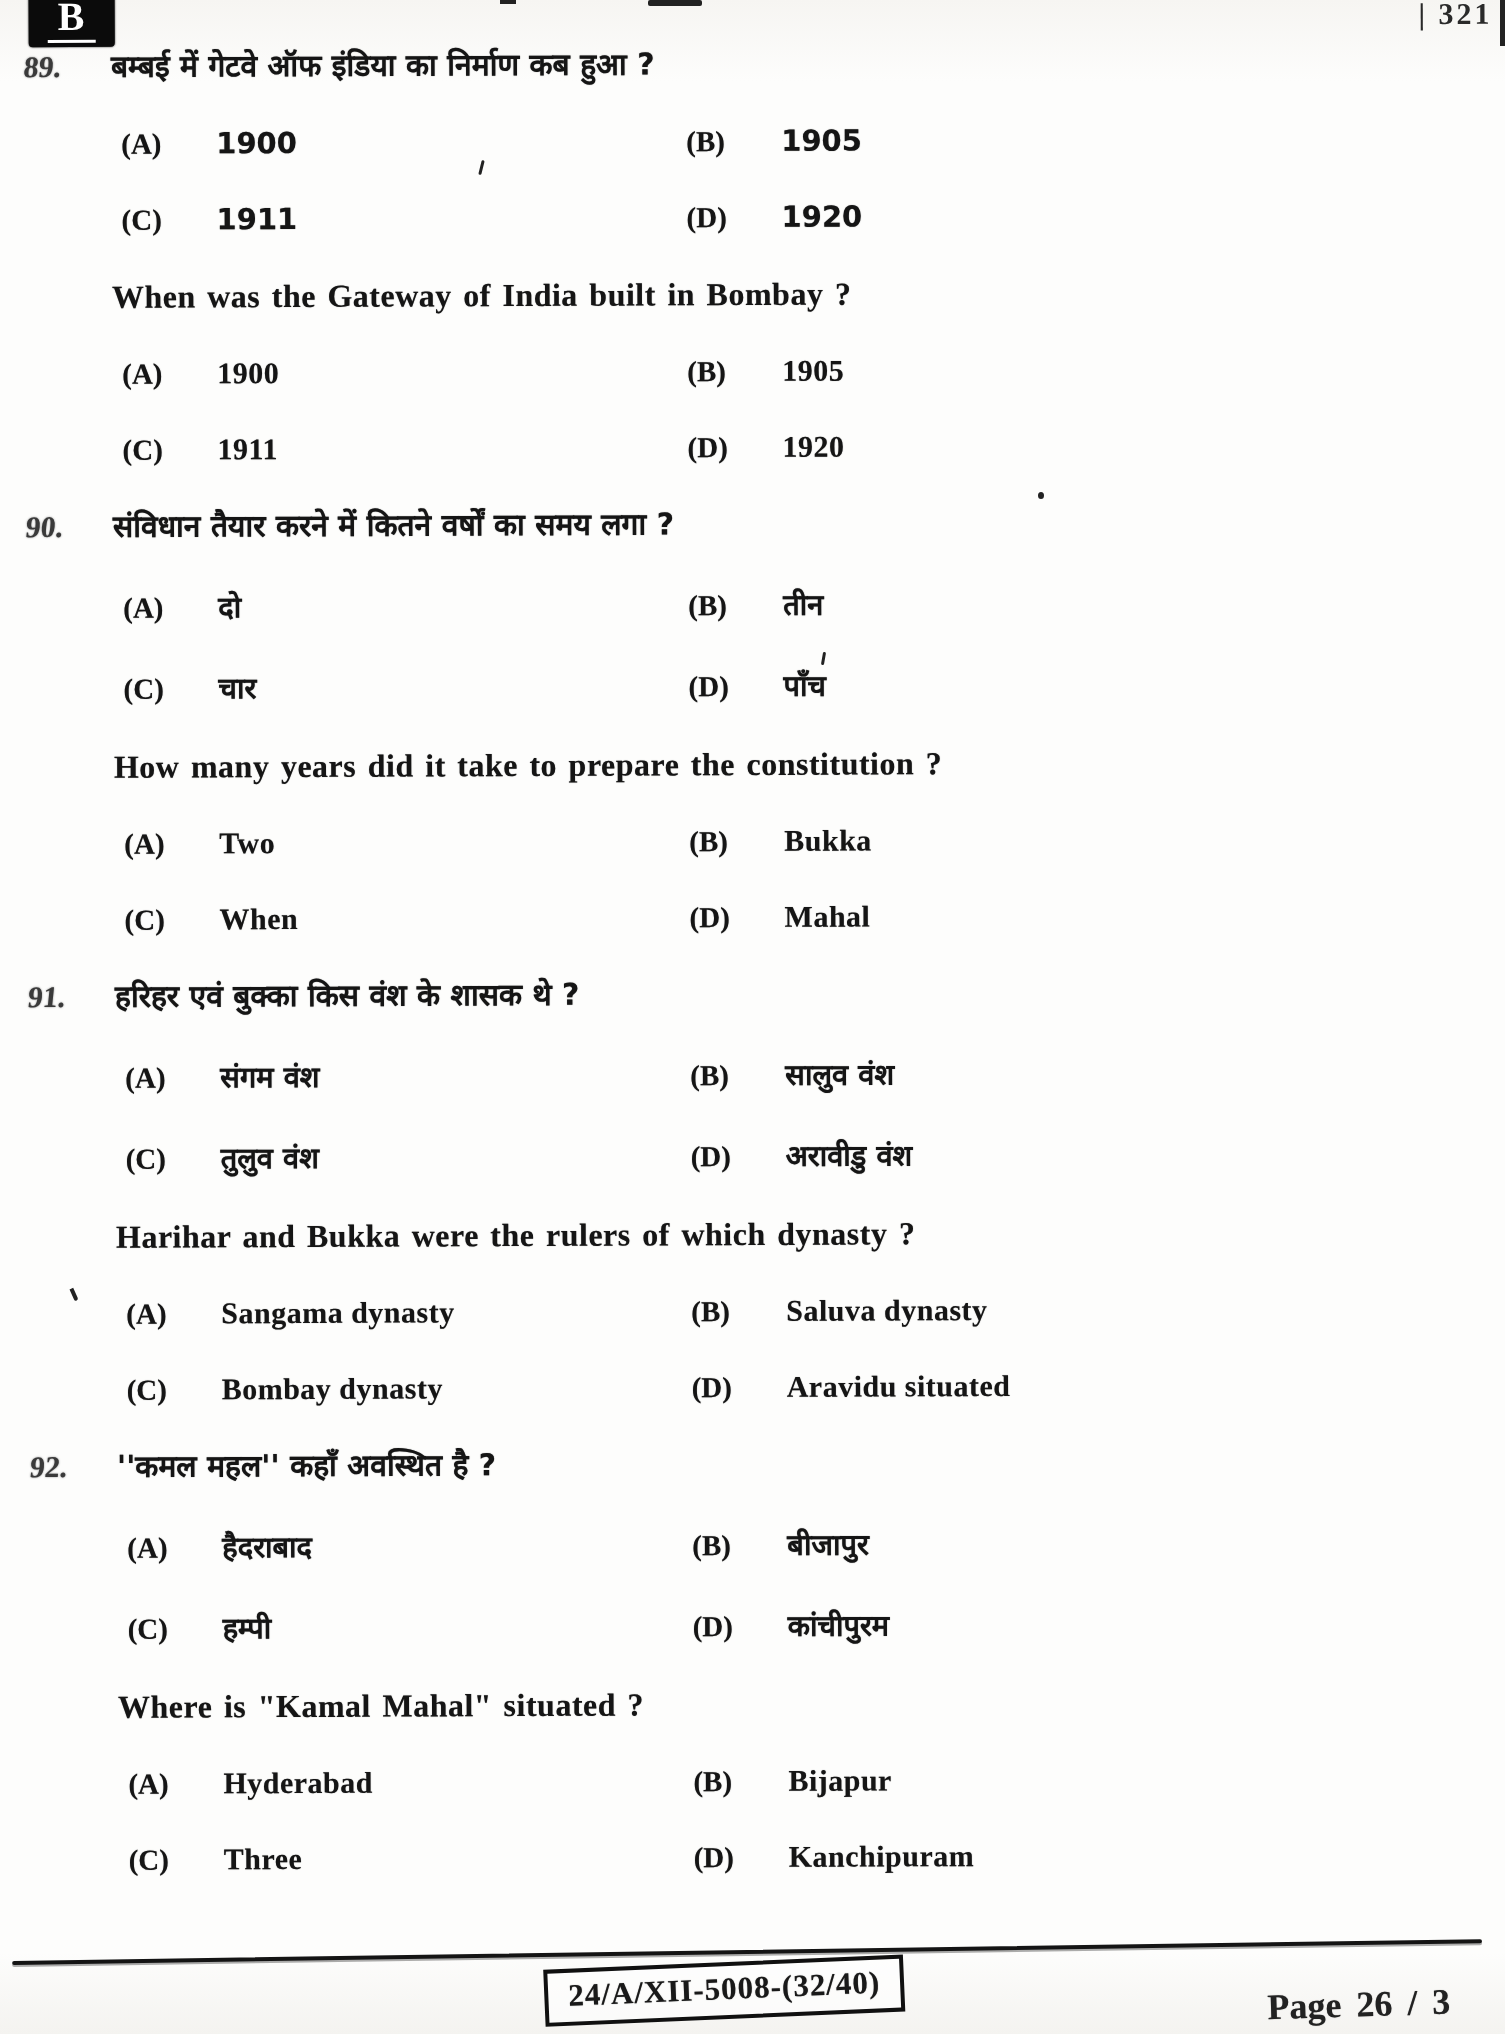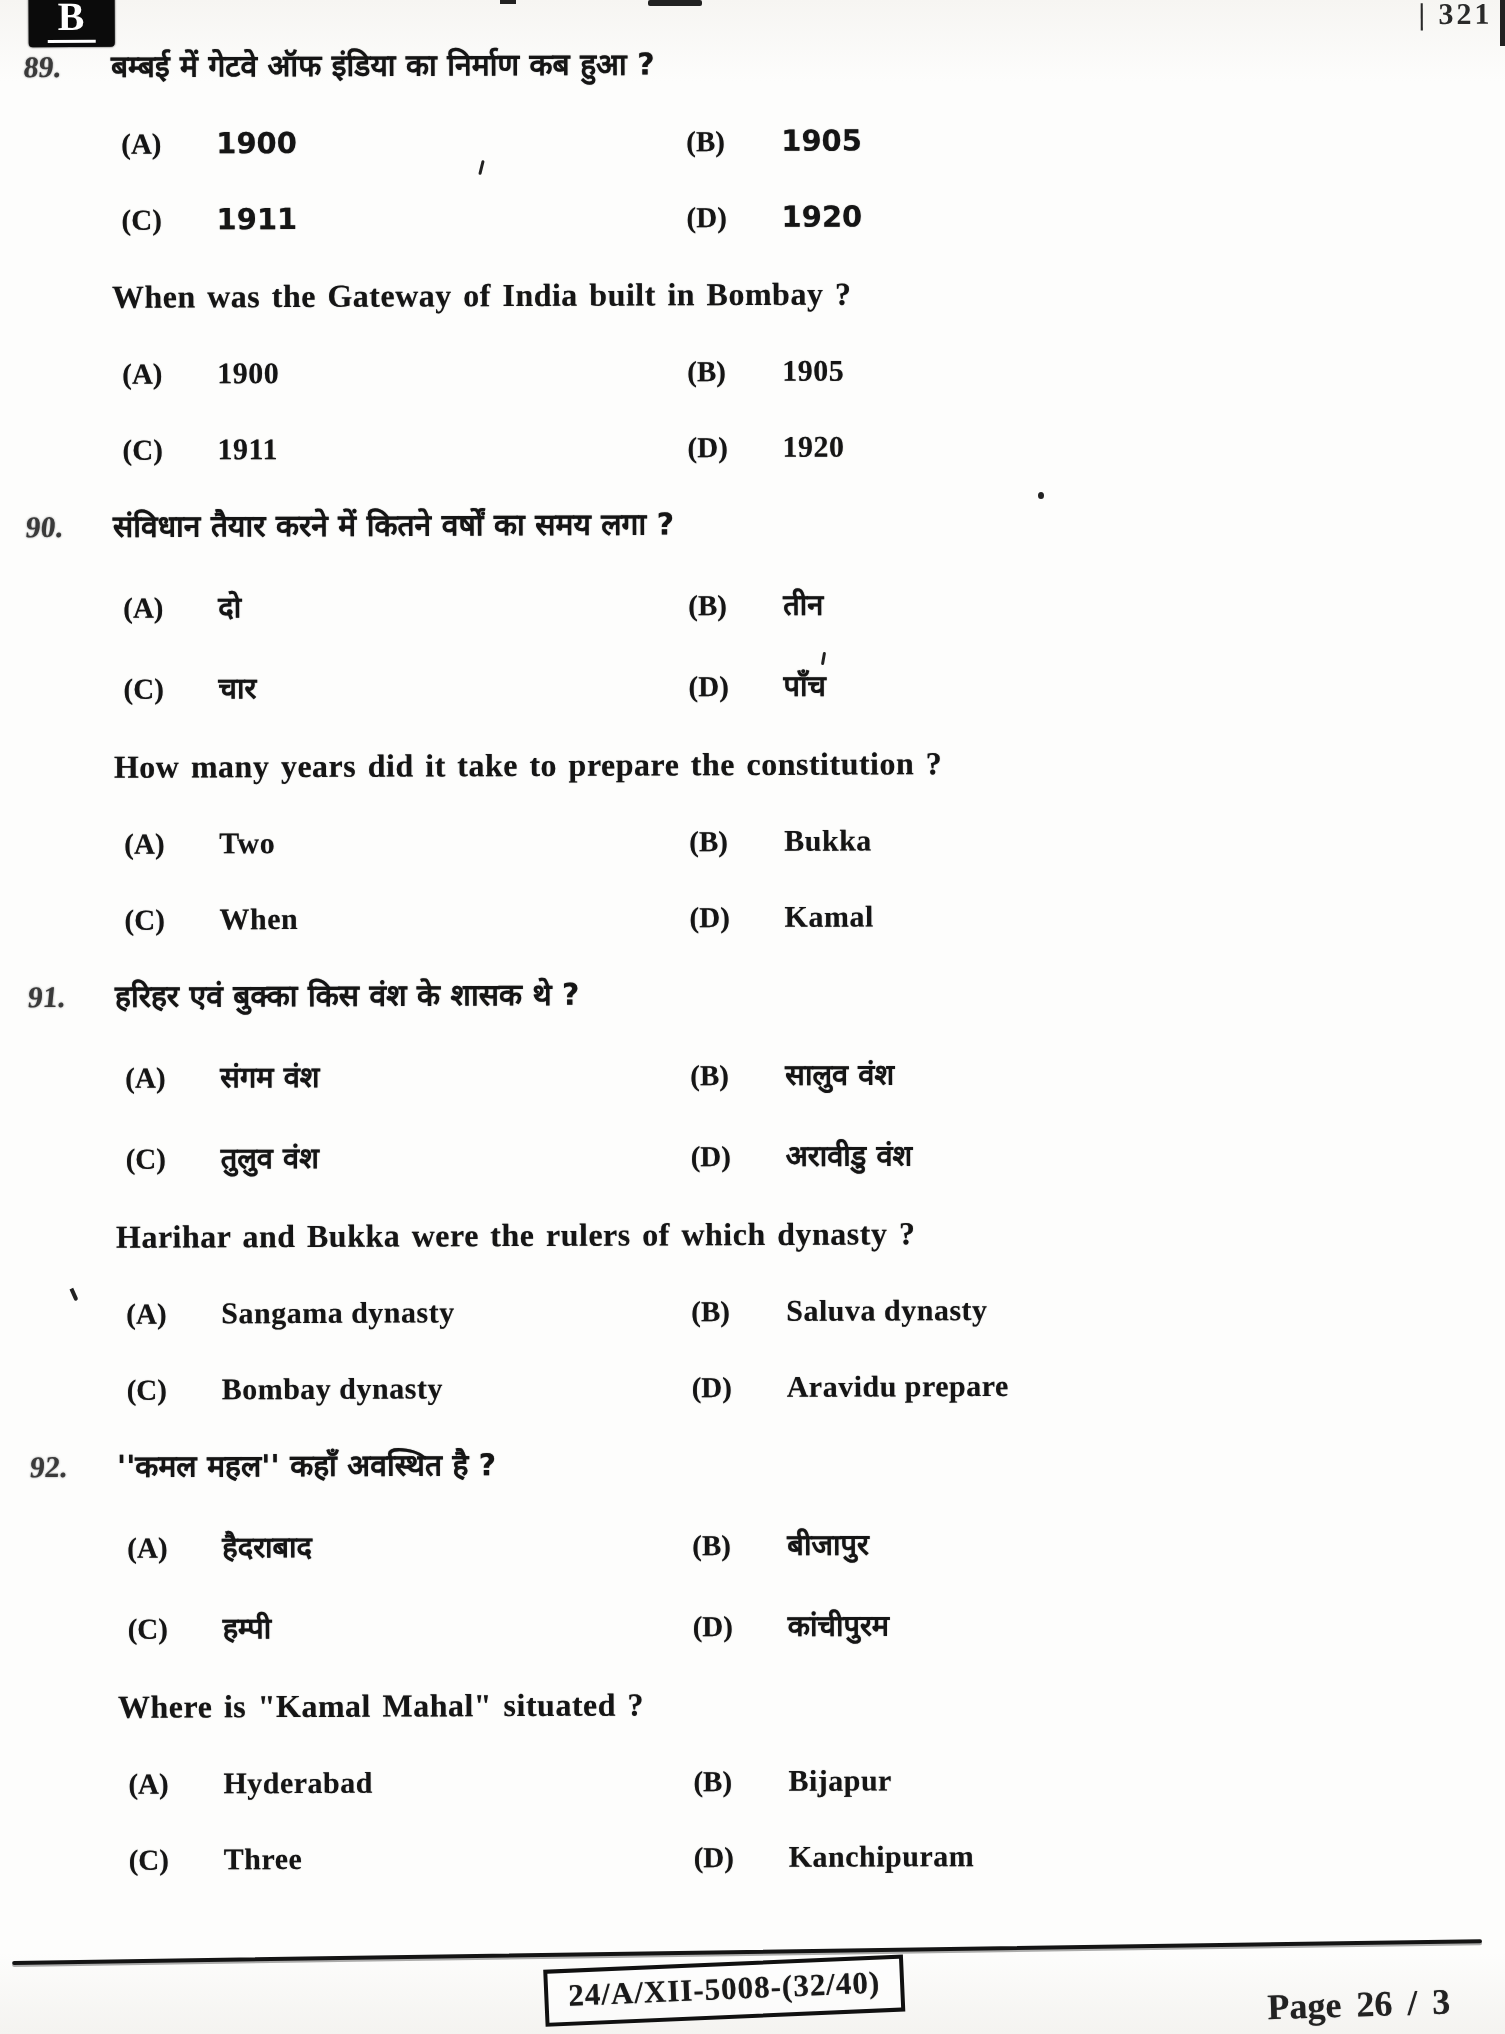--- a/index.html
+++ b/index.html
@@ -193,21 +193,21 @@
         <span class="val en">Bukka</span>
       </div>
     </div>
     <div class="row opt-row">
       <div class="opt">
         <span class="lbl">(C)</span>
         <span class="val en">When</span>
       </div>
       <div class="opt">
         <span class="lbl">(D)</span>
-        <span class="val en">Kamal</span>
+        <span class="val en">Mahal</span>
       </div>
     </div>
   </section>
 
   <section class="question">
     <div class="row q-line">
       <span class="q-num">91.</span>
       <span class="q-text hi">हरिहर एवं बुक्का किस वंश के शासक थे ?</span>
     </div>
     <div class="row opt-row">
@@ -243,21 +243,21 @@
         <span class="val en">Saluva dynasty</span>
       </div>
     </div>
     <div class="row opt-row">
       <div class="opt">
         <span class="lbl">(C)</span>
         <span class="val en">Bombay dynasty</span>
       </div>
       <div class="opt">
         <span class="lbl">(D)</span>
-        <span class="val en">Aravidu prepare</span>
+        <span class="val en">Aravidu situated</span>
       </div>
     </div>
   </section>
 
   <section class="question">
     <div class="row q-line">
       <span class="q-num">92.</span>
       <span class="q-text hi">''कमल महल'' कहाँ अवस्थित है ?</span>
     </div>
     <div class="row opt-row">

